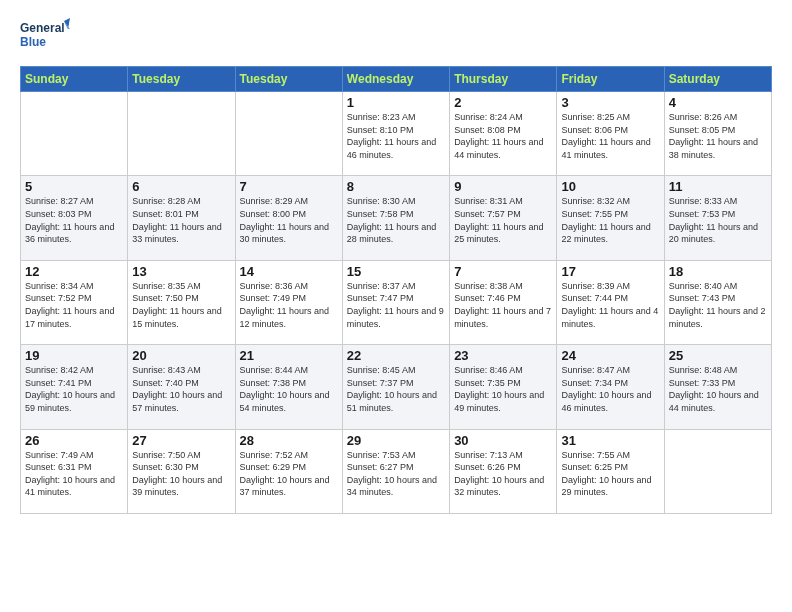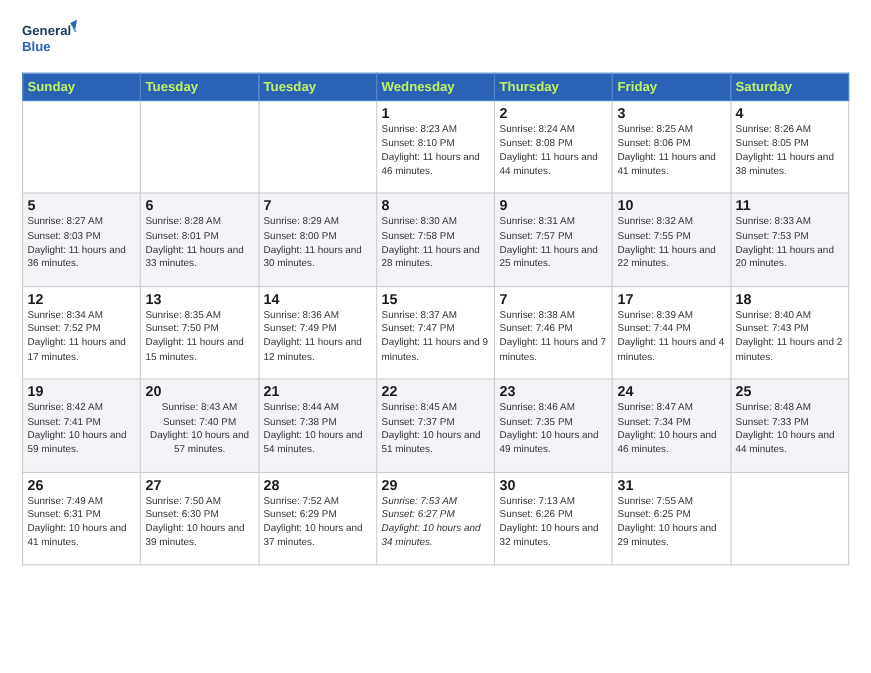--- a/index.html
+++ b/index.html
@@ -235,21 +235,21 @@
         </tr>
         <tr>
           <td>
             <span class="day-number">19</span>
             <div class="day-info" style="white-space: pre-line;">Sunrise: 8:42 AM
 Sunset: 7:41 PM
 Daylight: 10 hours and 59 minutes.</div>
           </td>
           <td>
             <span class="day-number">20</span>
-            <div class="day-info" style="white-space: pre-line; text-align: center;">Sunrise: 8:43 AM
+            <div class="day-info" style="white-space: pre-line;">Sunrise: 8:43 AM
 Sunset: 7:40 PM
 Daylight: 10 hours and 57 minutes.</div>
           </td>
           <td>
             <span class="day-number">21</span>
             <div class="day-info" style="white-space: pre-line;">Sunrise: 8:44 AM
 Sunset: 7:38 PM
 Daylight: 10 hours and 54 minutes.</div>
           </td>
           <td>
@@ -291,21 +291,21 @@
 Daylight: 10 hours and 39 minutes.</div>
           </td>
           <td>
             <span class="day-number">28</span>
             <div class="day-info" style="white-space: pre-line;">Sunrise: 7:52 AM
 Sunset: 6:29 PM
 Daylight: 10 hours and 37 minutes.</div>
           </td>
           <td>
             <span class="day-number">29</span>
-            <div class="day-info" style="white-space: pre-line; font-style: italic;">Sunrise: 7:53 AM
+            <div class="day-info" style="white-space: pre-line;">Sunrise: 7:53 AM
 Sunset: 6:27 PM
 Daylight: 10 hours and 34 minutes.</div>
           </td>
           <td>
             <span class="day-number">30</span>
             <div class="day-info" style="white-space: pre-line;">Sunrise: 7:13 AM
 Sunset: 6:26 PM
 Daylight: 10 hours and 32 minutes.</div>
           </td>
           <td>

